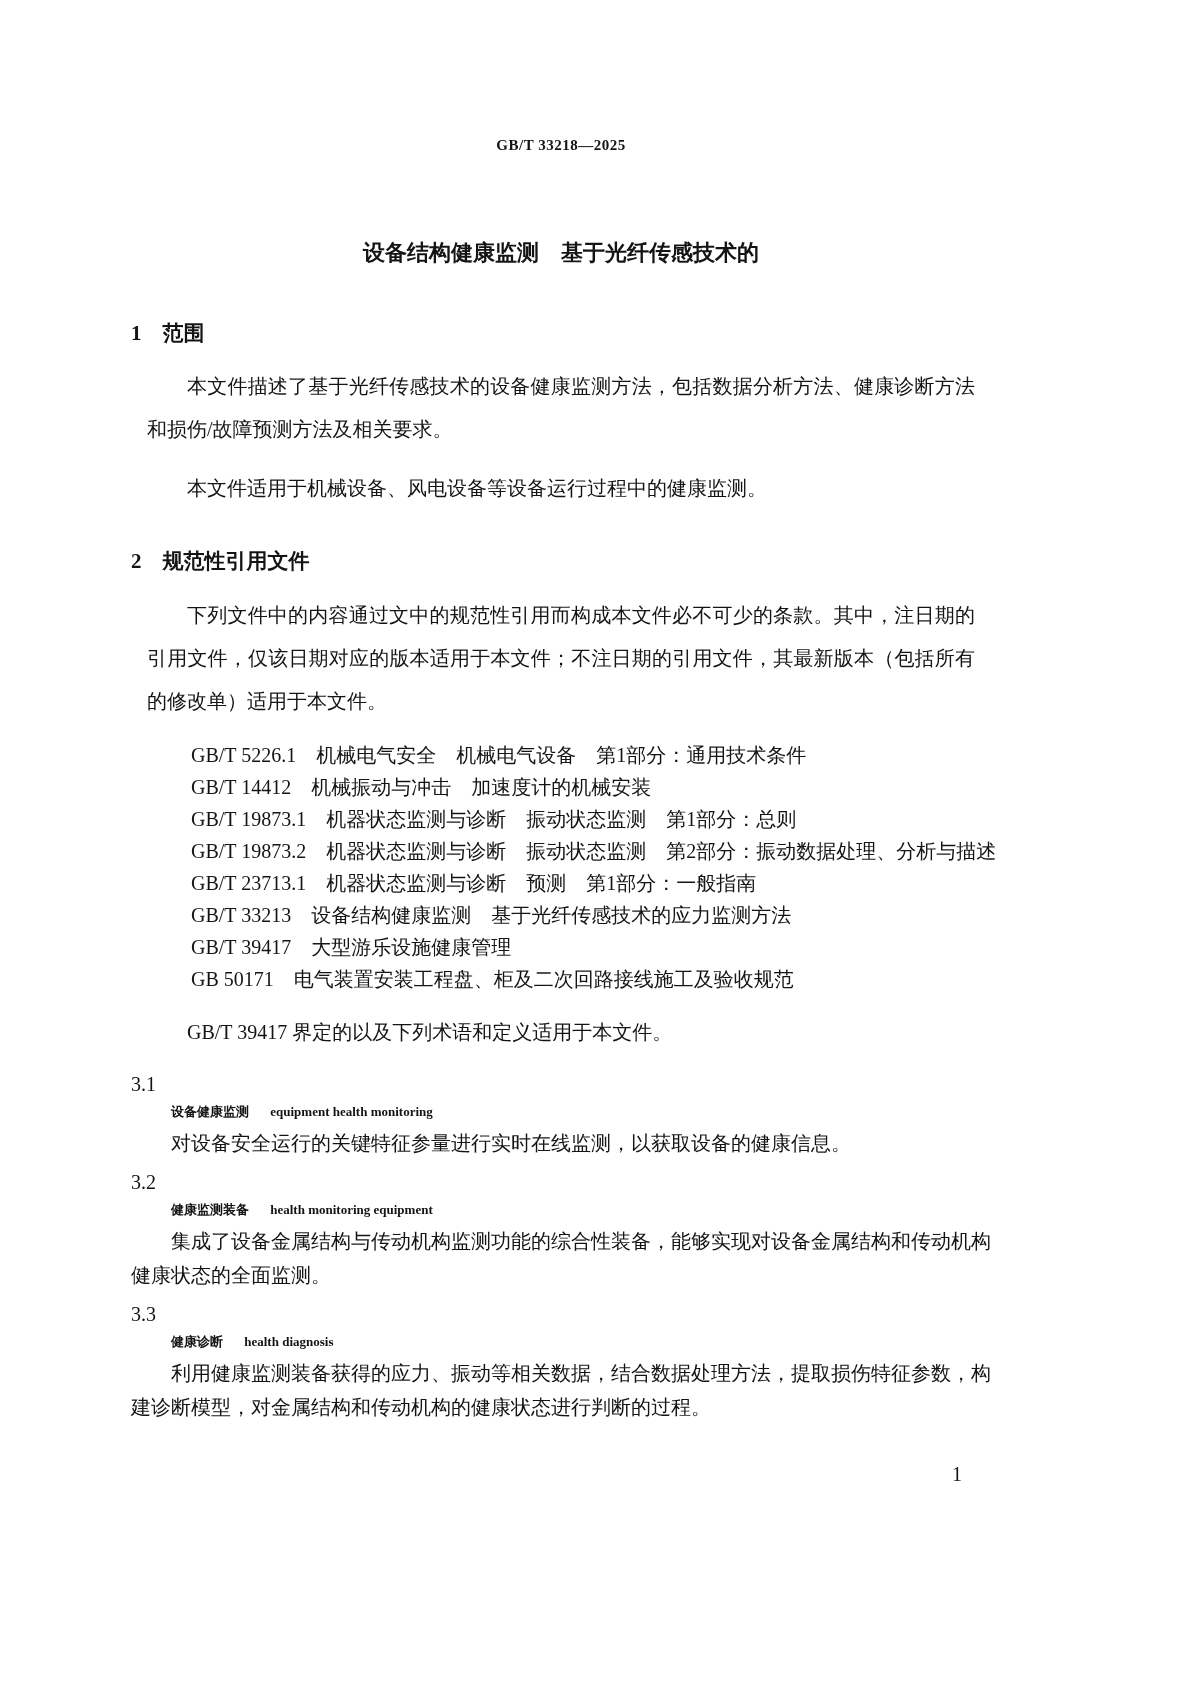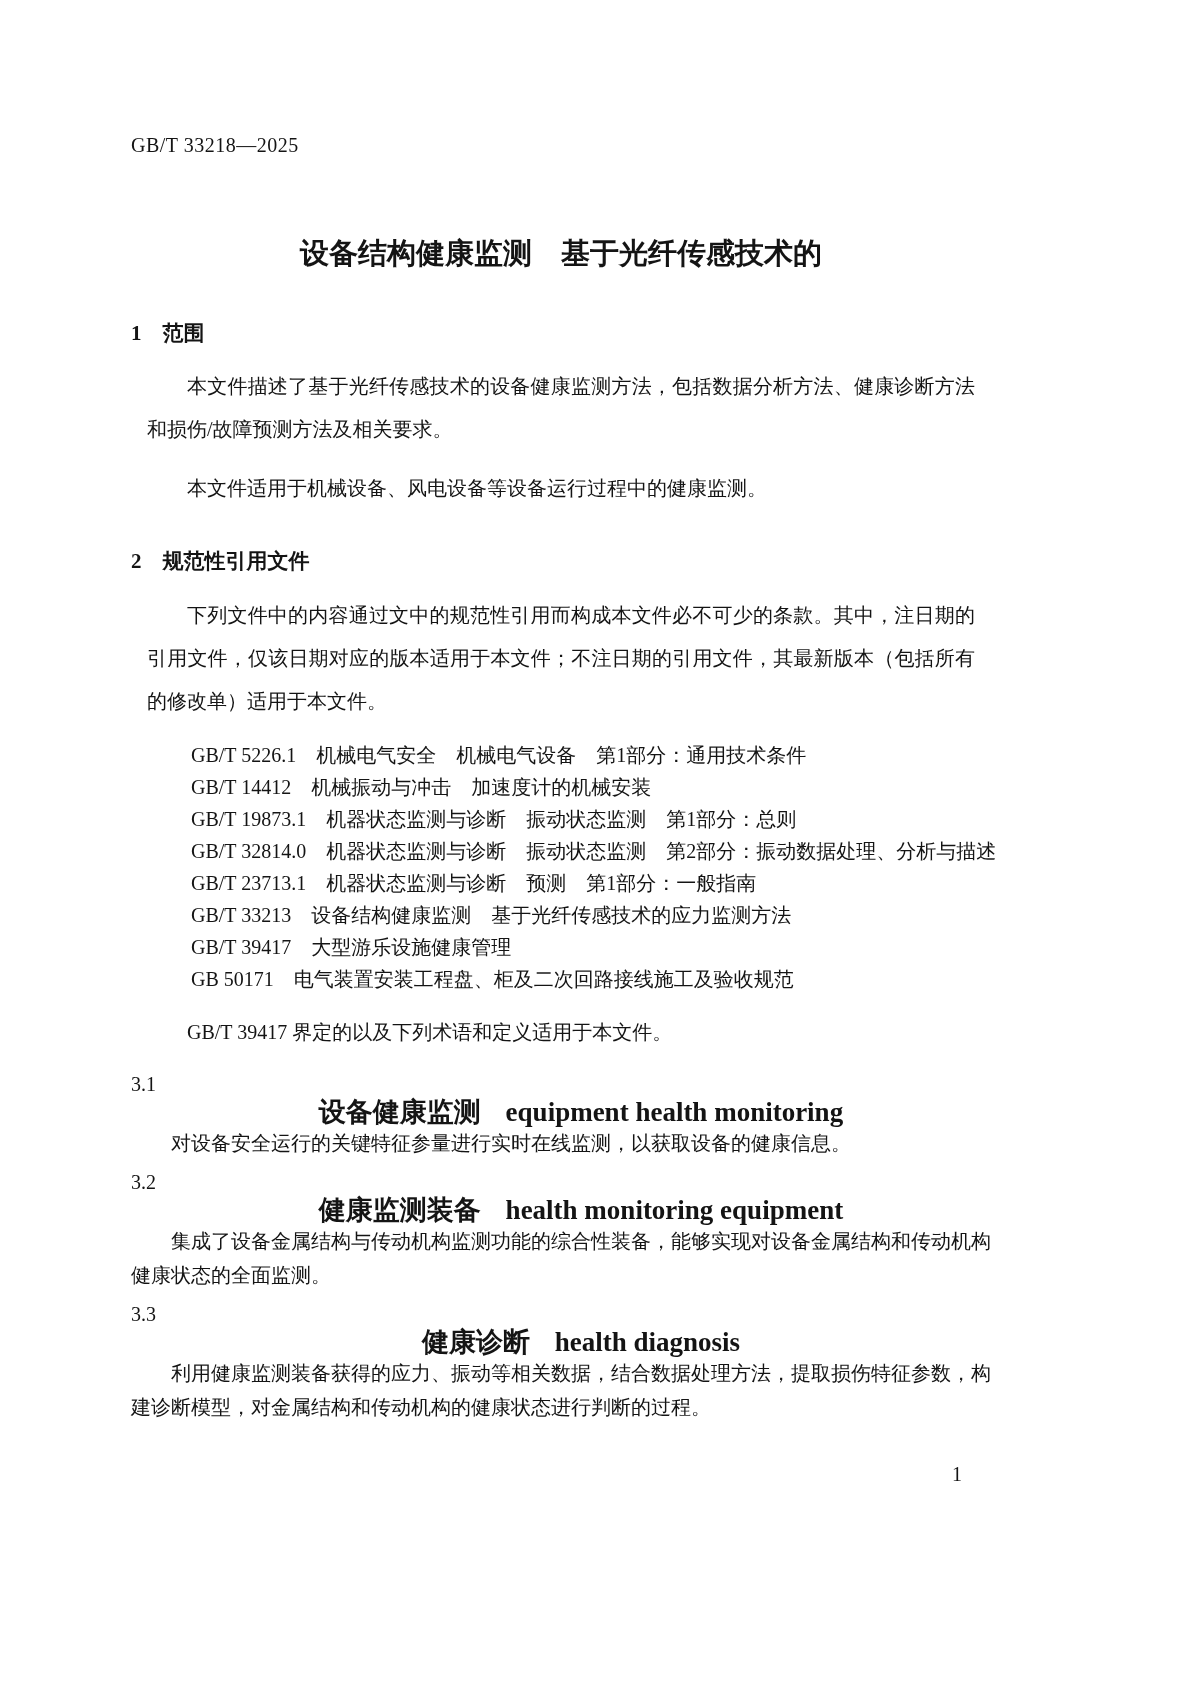--- a/index.html
+++ b/index.html
@@ -13,30 +13,30 @@
     color: #141414;
   }
   .content {
     position: absolute;
     left: 131px;
     top: 0;
     width: 860px;
   }
   .doc-number {
     margin-top: 133px;
-    text-align: left;
-    font-size: 20px;
-    font-weight: normal;
+    text-align: center;
+    font-size: 15px;
+    font-weight: bold;
     letter-spacing: 0.5px;
     line-height: 25px;
   }
   .doc-title {
     margin-top: 70px;
     text-align: center;
-    font-size: 29px;
+    font-size: 22px;
     font-weight: bold;
     line-height: 50px;
     font-family: Liberation Serif, serif;
   }
   .doc-title span { display: block; }
   .section-heading {
     font-size: 21px;
     font-weight: bold;
     line-height: 30px;
     font-family: Liberation Serif, serif;
@@ -63,24 +63,23 @@
     white-space: nowrap;
     margin-left: 20px;
   }
   .term-number {
     font-size: 20px;
     line-height: 28px;
     margin-top: 8px;
   }
   .term-title {
     padding-left: 40px;
-    font-size: 27px;
+    font-size: 13px;
     line-height: 28px;
     font-weight: bold;
-    text-align: center;
   }
   .term-title .cn { font-family: "Liberation Sans", "DejaVu Sans", sans-serif; }
   .term-title .en { font-family: "Liberation Serif", "DejaVu Serif", serif; margin-left: 18px; }
   .term-def {
     font-size: 20px;
     line-height: 34px;
     text-indent: 2em;
     text-align: justify;
     margin: 0;
   }
@@ -117,21 +116,21 @@
   <h2 class="section-heading sh-1">1　范围</h2>
   <p class="para first">本文件描述了基于光纤传感技术的设备健康监测方法，包括数据分析方法、健康诊断方法和损伤/故障预测方法及相关要求。</p>
   <p class="para">本文件适用于机械设备、风电设备等设备运行过程中的健康监测。</p>
 
   <h2 class="section-heading sh-2">2　规范性引用文件</h2>
   <p class="para first">下列文件中的内容通过文中的规范性引用而构成本文件必不可少的条款。其中，注日期的引用文件，仅该日期对应的版本适用于本文件；不注日期的引用文件，其最新版本（包括所有的修改单）适用于本文件。</p>
   <ul class="ref-list">
     <li class="ref-item">GB/T 5226.1　机械电气安全　机械电气设备　第1部分：通用技术条件</li>
     <li class="ref-item">GB/T 14412　机械振动与冲击　加速度计的机械安装</li>
     <li class="ref-item">GB/T 19873.1　机器状态监测与诊断　振动状态监测　第1部分：总则</li>
-    <li class="ref-item">GB/T 32814.0　机器状态监测与诊断　振动状态监测　第2部分：振动数据处理、分析与描述</li>
+    <li class="ref-item">GB/T 19873.2　机器状态监测与诊断　振动状态监测　第2部分：振动数据处理、分析与描述</li>
     <li class="ref-item">GB/T 23713.1　机器状态监测与诊断　预测　第1部分：一般指南</li>
     <li class="ref-item">GB/T 33213　设备结构健康监测　基于光纤传感技术的应力监测方法</li>
     <li class="ref-item">GB/T 39417　大型游乐设施健康管理</li>
     <li class="ref-item">GB 50171　电气装置安装工程盘、柜及二次回路接线施工及验收规范</li>
   </ul>
 
   <p class="para first">GB/T 39417 界定的以及下列术语和定义适用于本文件。</p>
 
   <div>
     <div class="term-number">3.1</div>

